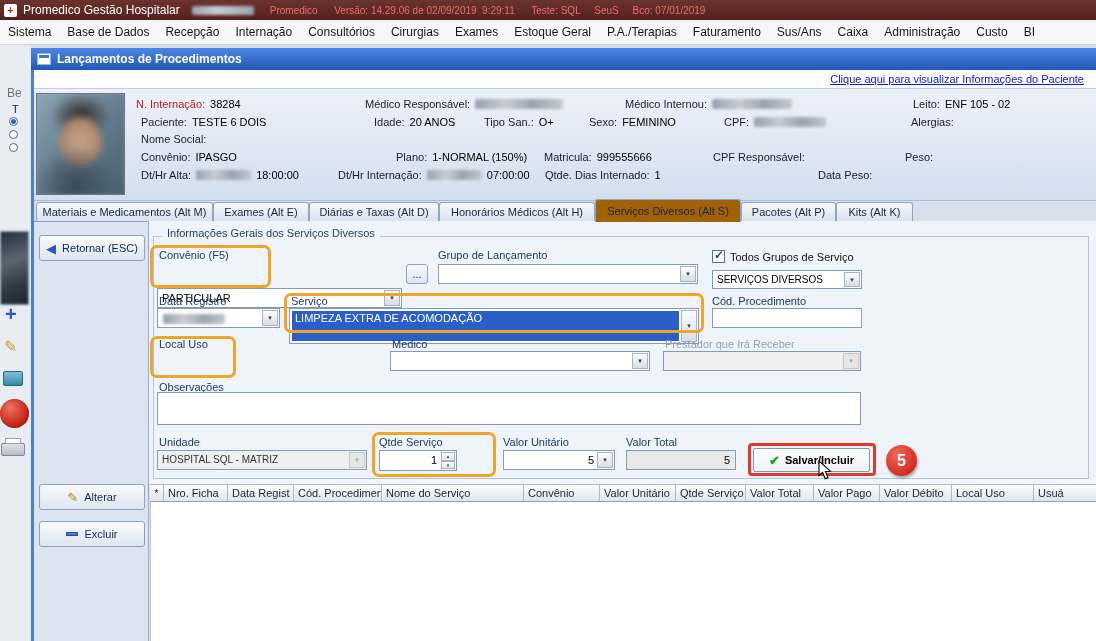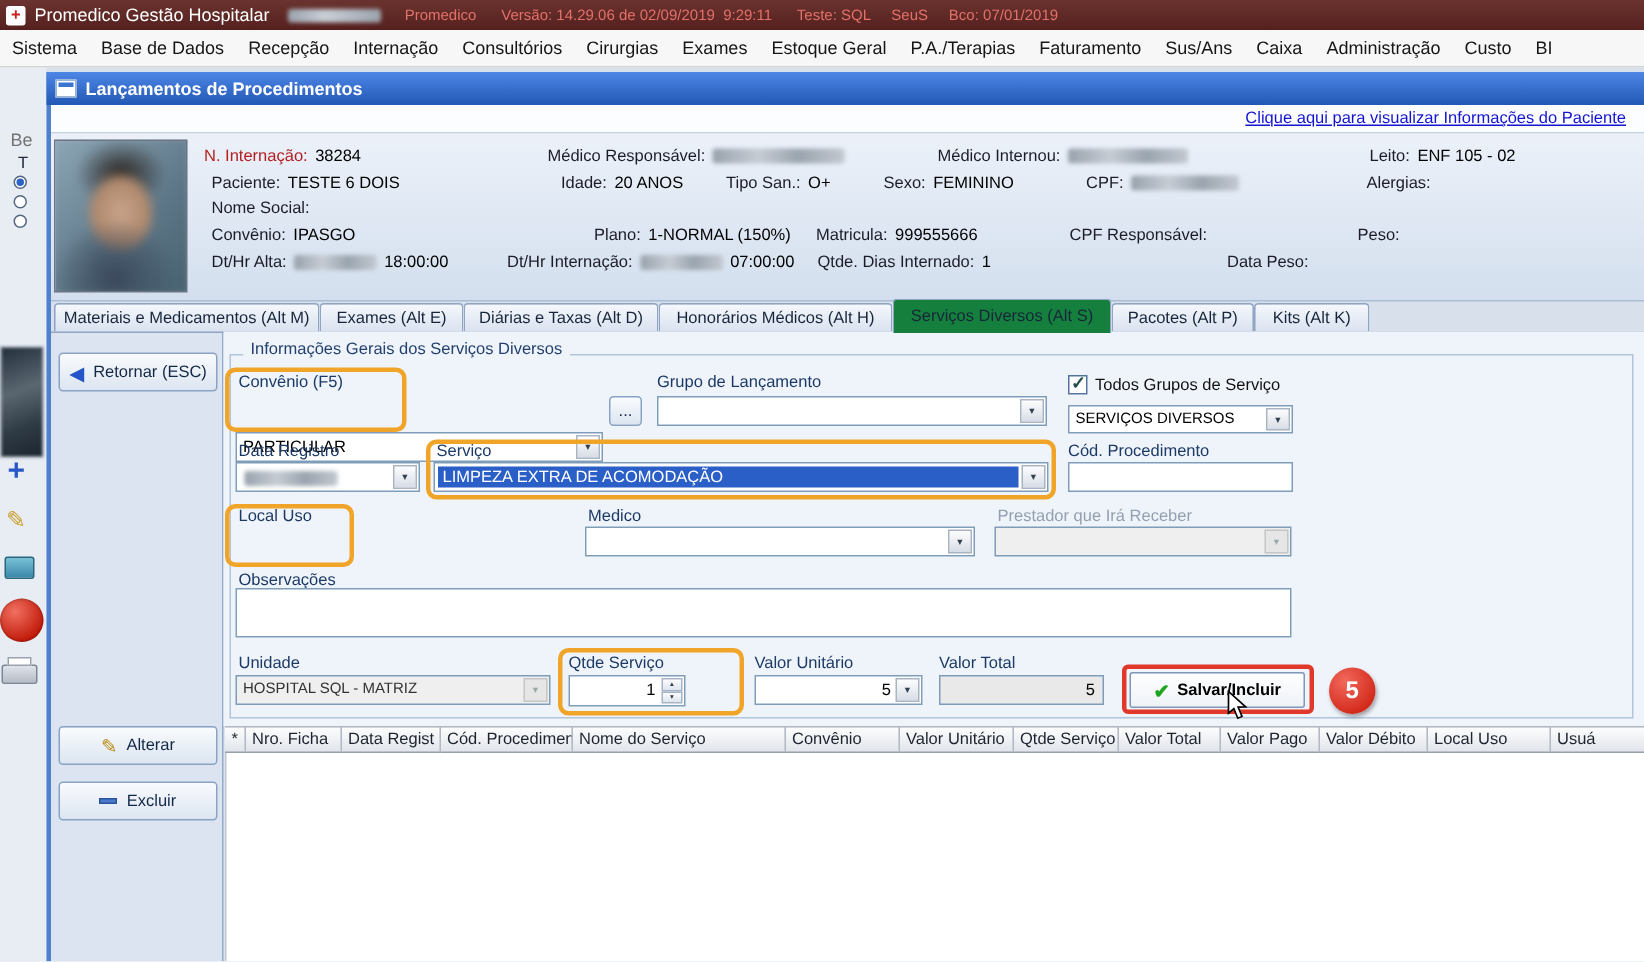--- a/index.html
+++ b/index.html
@@ -67,21 +67,21 @@
   .plab.red { color:#b42020; }
   .pval { color:#000; }
   .redact { display:inline-block; height:10px; border-radius:2px;
     background:linear-gradient(90deg,#98a2ac,#c6ccd4 35%,#9aa4ae 65%,#c2c8d0); filter:blur(1.5px); }
 
   
   .tab { position:absolute; height:19px; top:202px;
     background:linear-gradient(#f5f8fc,#d9e2ef); border:1px solid #8fa5c2; border-bottom:none;
     border-radius:3px 3px 0 0; display:flex; align-items:center; justify-content:center;
     font-size:11px; color:#17263a; white-space:nowrap; }
-  .tab.active { top:199px; height:23px; background:#15803d; z-index:3; }
+  .tab.active { top:199px; height:23px; background:#a16207; z-index:3; }
 
   
   .contentbg { left:34px; top:221px; width:1062px; height:420px; background:#dbe4f0; border-top:1px solid #8fa5c2; }
   .sidebar-div { left:148px; top:221px; width:1px; height:420px; background:#93aac8; }
   .formpanel { left:149px; top:221px; width:947px; height:263px; background:#eff4fb; }
   .groupbox { left:153px; top:236px; width:936px; height:243px; border:1px solid #b2c4da; }
   .grouptitle { left:162px; top:227px; background:#eff4fb; padding:0 5px; font-size:11px; color:#23406e; white-space:nowrap; }
 
   .flabel { position:absolute; font-size:11px; color:#1c3a66; white-space:nowrap; }
   .flabel.dim { color:#93a0b0; }
@@ -328,21 +328,21 @@
     <span class="cval" style="font-size:10px;">SERVIÇOS DIVERSOS</span>
     <span class="carrow">▾</span>
   </div>
 
   <span class="flabel" style="left:159px; top:295px;">Data Registro</span>
   <div class="combo" style="left:157px; top:308px; width:123px; height:20px;">
     <span class="redact" style="position:absolute; left:5px; top:5px; width:62px;"></span>
     <span class="carrow">▾</span>
   </div>
   <span class="flabel" style="left:291px; top:295px;">Serviço</span>
-  <div class="combo sel" style="left:289px; top:308px; width:410px; height:20px;">
+  <div class="combo sel" style="left:289px; top:308px; width:410px; height:36px;">
     <span class="cval">LIMPEZA EXTRA DE ACOMODAÇÃO</span>
     <span class="carrow">▾</span>
   </div>
   <span class="flabel" style="left:712px; top:295px;">Cód. Procedimento</span>
   <div class="tfield" style="left:712px; top:308px; width:150px; height:20px;">
     <span class="fval-r"></span>
   </div>
 
   <span class="flabel" style="left:159px; top:338px;">Local Uso</span>
   <span class="flabel" style="left:392px; top:338px;">Medico</span>

